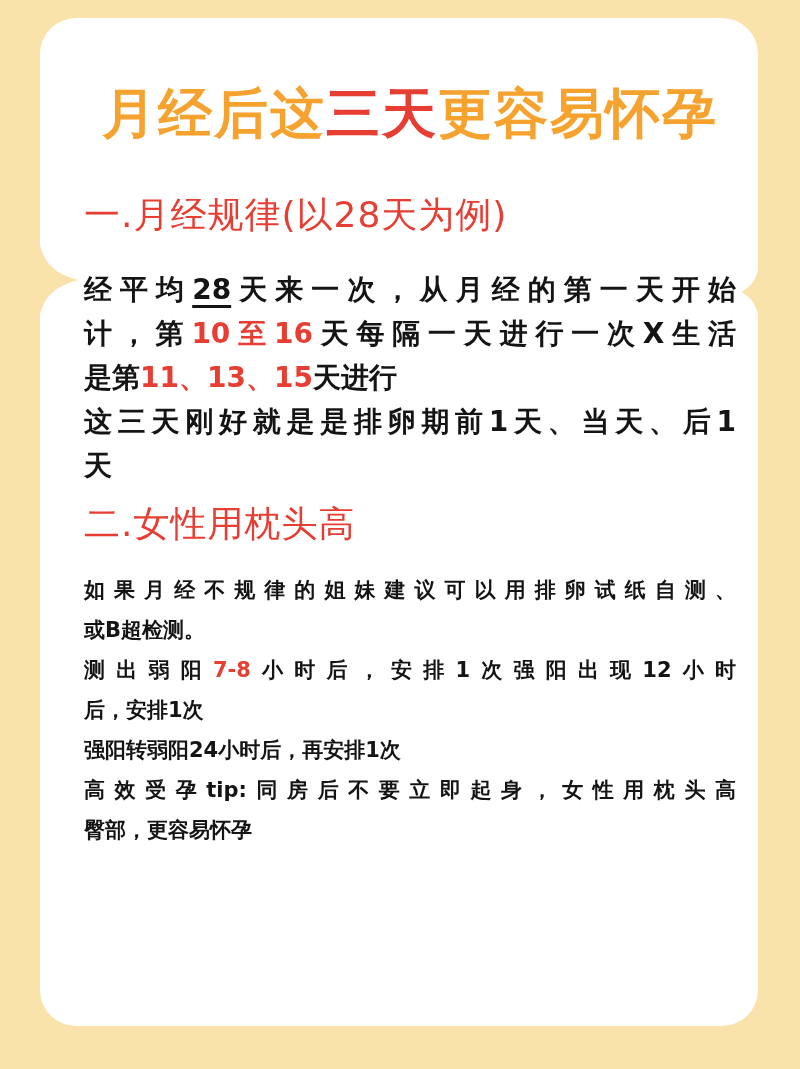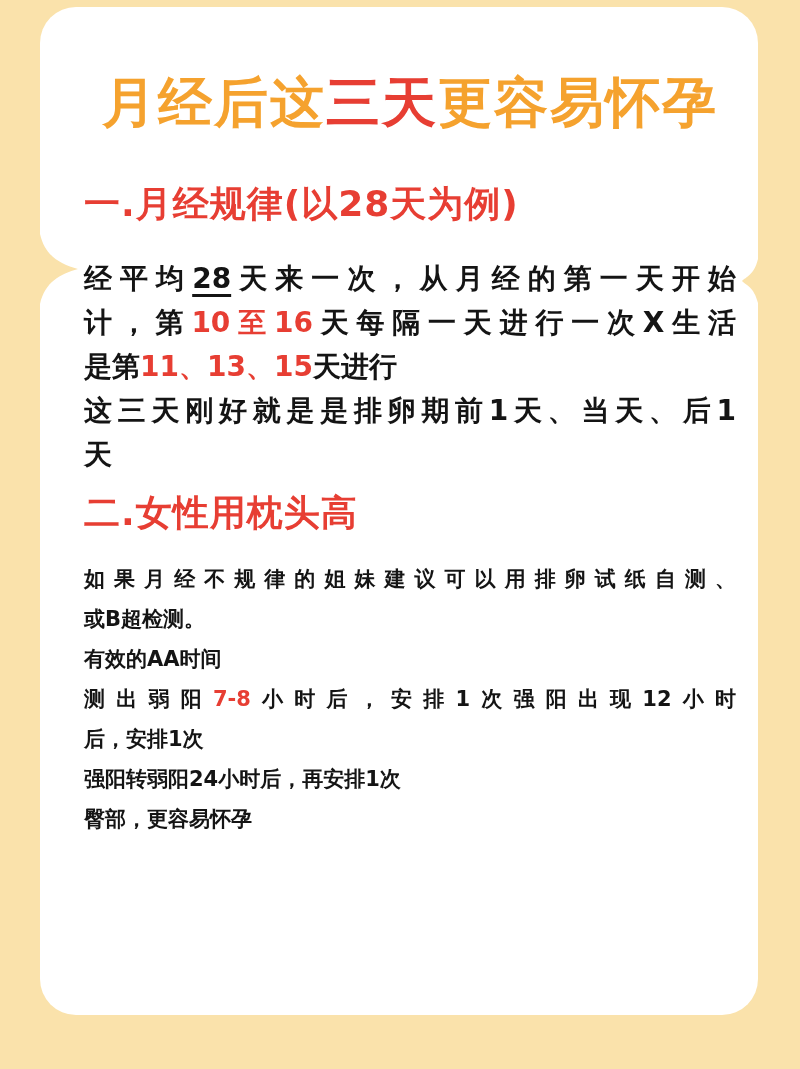--- a/index.html
+++ b/index.html
@@ -16,21 +16,21 @@
     background: var(--bg);
     overflow: hidden;
   }
   .page {
     position: relative;
     width: 800px; height: 1069px;
     background: var(--bg);
   }
   .card {
     position: absolute;
-    left: 40px; top: 7px;
+    left: 40px; top: 18px;
     width: 718px; height: 1008px;
     background: var(--card);
     border-radius: 36px;
     padding: 0 22px 0 44px;
   }
   .notch { position: absolute; line-height: 0; }
   .notch-left  { left: 0; top: 227px; }
   .notch-right { right: 0; top: 252px; }
   .notch svg path { fill: var(--bg); }
 
@@ -43,21 +43,21 @@
     letter-spacing: 2px;
     white-space: nowrap;
   }
   .seg-orange { color: var(--orange); }
   .seg-red    { color: var(--red); }
 
   .heading {
     color: var(--red);
     font-size: 36px;
     line-height: 46px;
-    font-weight: bold;
+    font-weight: normal;
     letter-spacing: 1px;
   }
   .heading-1 { margin-top: 48px; }
   .heading-2 { margin-top: 13px; }
 
   .body { color: var(--text); font-weight: bold; }
   .body-1 { margin-top: 30px; font-size: 28px; }
   .body-1 .line { line-height: 44px; height: 44px; }
   .body-2 { margin-top: 23px; font-size: 21px; }
   .body-2 .line { line-height: 40px; height: 40px; }
@@ -108,22 +108,22 @@
           <div class="line justify"><span>这三天刚好就是是排卵期前1天、当天、后1</span></div>
           <div class="line"><span>天</span></div>
         </div>
     </section>
 
     <section>
       <h2 class="heading heading-2">二.女性用枕头高</h2>
       <div class="body body-2" id="body-1">
           <div class="line justify"><span>如果月经不规律的姐妹建议可以用排卵试纸自测、</span></div>
           <div class="line"><span>或B超检测。</span></div>
-          <div class="line"><span>有效的AA时间</span></div>
           <div class="line justify"><span>测出弱阳</span><span class="ru">7-8</span><span>小时后，安排1次强阳出现12小时</span></div>
           <div class="line"><span>后，安排1次</span></div>
           <div class="line"><span>强阳转弱阳24小时后，再安排1次</span></div>
+          <div class="line justify"><span>高效受孕tip:同房后不要立即起身，女性用枕头高</span></div>
           <div class="line"><span>臀部，更容易怀孕</span></div>
         </div>
     </section>
 
   </div>
 </div>
 
 </body></html>

